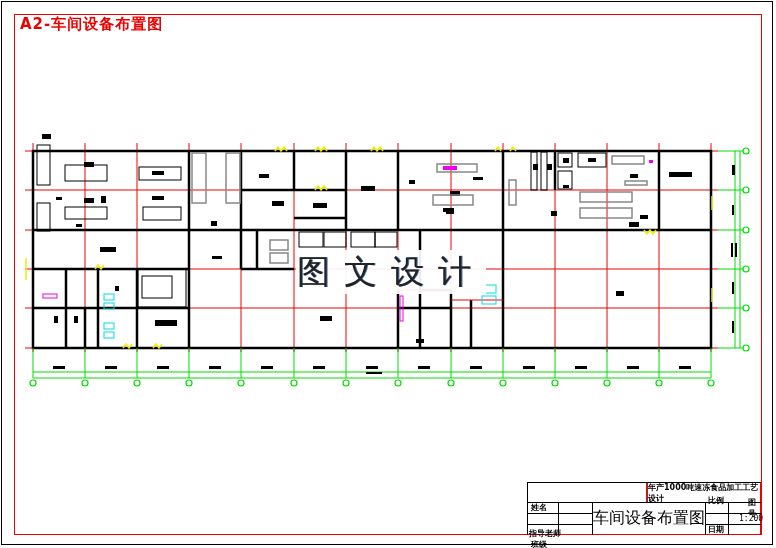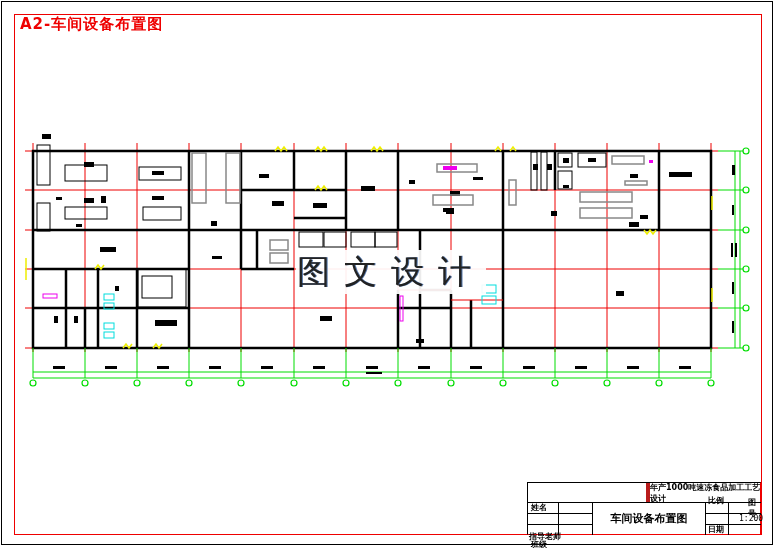--- a/index.html
+++ b/index.html
@@ -4,25 +4,25 @@
 <style>
   html,body{margin:0;padding:0;background:#fff;}
   body{width:776px;height:548px;position:relative;overflow:hidden;font-family:"DejaVu Sans",sans-serif;}
   .outer{position:absolute;left:1px;top:1px;width:772px;height:544px;border:1px solid #000;box-sizing:border-box;}
   .inner{position:absolute;left:14px;top:14px;width:748px;height:521px;border:1px solid #e00;box-sizing:border-box;}
   .title{position:absolute;left:20px;top:15px;font-size:15px;color:#e00;font-family:"DejaVu Sans",sans-serif;letter-spacing:1px;font-weight:bold;}
   svg{position:absolute;left:0;top:0;}
   .watermark{position:absolute;left:296px;top:250px;width:190px;height:44px;background:rgba(255,255,255,0.92);display:flex;align-items:center;justify-content:center;font-family:"DejaVu Serif",serif;font-size:33px;letter-spacing:14px;color:#222;text-shadow:1px 0 0 #57a;}
   .tb{position:absolute;left:527px;top:482px;width:234px;height:53px;border:1px solid #000;border-right:1px solid #e00;border-bottom:1px solid #e00;box-sizing:border-box;font-size:8px;}
   .tb .row1{position:absolute;left:0;top:0;width:233px;height:19px;border-bottom:1px solid #000;}
-  .tb .proj{position:absolute;left:118px;top:0;width:115px;height:19px;border-left:4px solid #b91c1c;display:flex;align-items:center;justify-content:center;font-size:8px;font-weight:bold;}
+  .tb .proj{position:absolute;left:118px;top:0;width:115px;height:19px;border-left:2px solid #b91c1c;display:flex;align-items:center;justify-content:center;font-size:8px;font-weight:bold;}
   .cell{position:absolute;display:flex;align-items:center;box-sizing:border-box;font-weight:bold;}
   .vl{position:absolute;background:#000;width:1px;}
   .hl{position:absolute;background:#000;height:1px;}
-  .dname{position:absolute;left:65px;top:19px;width:112px;height:33px;display:flex;align-items:center;justify-content:center;font-size:11px;font-weight:bold;}
+  .dname{position:absolute;left:65px;top:19px;width:112px;height:33px;display:flex;align-items:center;justify-content:center;font-size:16px;font-weight:normal;}
 </style>
 </head>
 <body>
 
 <div class="outer"></div>
 <div class="inner"></div>
 <div class="title">A2-车间设备布置图</div>
 
 <svg width="776" height="548">
 
@@ -272,19 +272,19 @@
   <div class="vl" style="left:30px;top:19px;height:33px;"></div>
   <div class="vl" style="left:64px;top:19px;height:33px;"></div>
   <div class="vl" style="left:177px;top:19px;height:33px;"></div>
   <div class="vl" style="left:200px;top:19px;height:33px;"></div>
   <div class="hl" style="left:0;top:30px;width:64px;"></div>
   <div class="hl" style="left:0;top:41px;width:64px;"></div>
   <div class="hl" style="left:177px;top:30px;width:56px;"></div>
   <div class="hl" style="left:177px;top:41px;width:56px;"></div>
   <div class="cell" style="left:3px;top:19px;height:11px;">姓名</div>
   <div class="cell" style="left:3px;top:32px;height:11px;margin-top:24px;">班级</div>
-  <div class="cell" style="left:1px;top:41px;height:25px;">指导老师</div>
+  <div class="cell" style="left:1px;top:41px;height:19px;">指导老师</div>
   <div class="dname">车间设备布置图</div>
   <div class="cell" style="left:180px;top:19px;height:11px;padding-left:40px;">图号</div>
   <div class="cell" style="left:180px;top:12px;height:11px;">比例</div>
   <div class="cell" style="left:180px;top:41px;height:11px;">日期</div>
   <div class="cell" style="left:211px;top:30px;height:11px;font-family:'DejaVu Sans Mono',monospace;font-weight:normal;">1:200</div>
 </div>
 
 </body></html>

